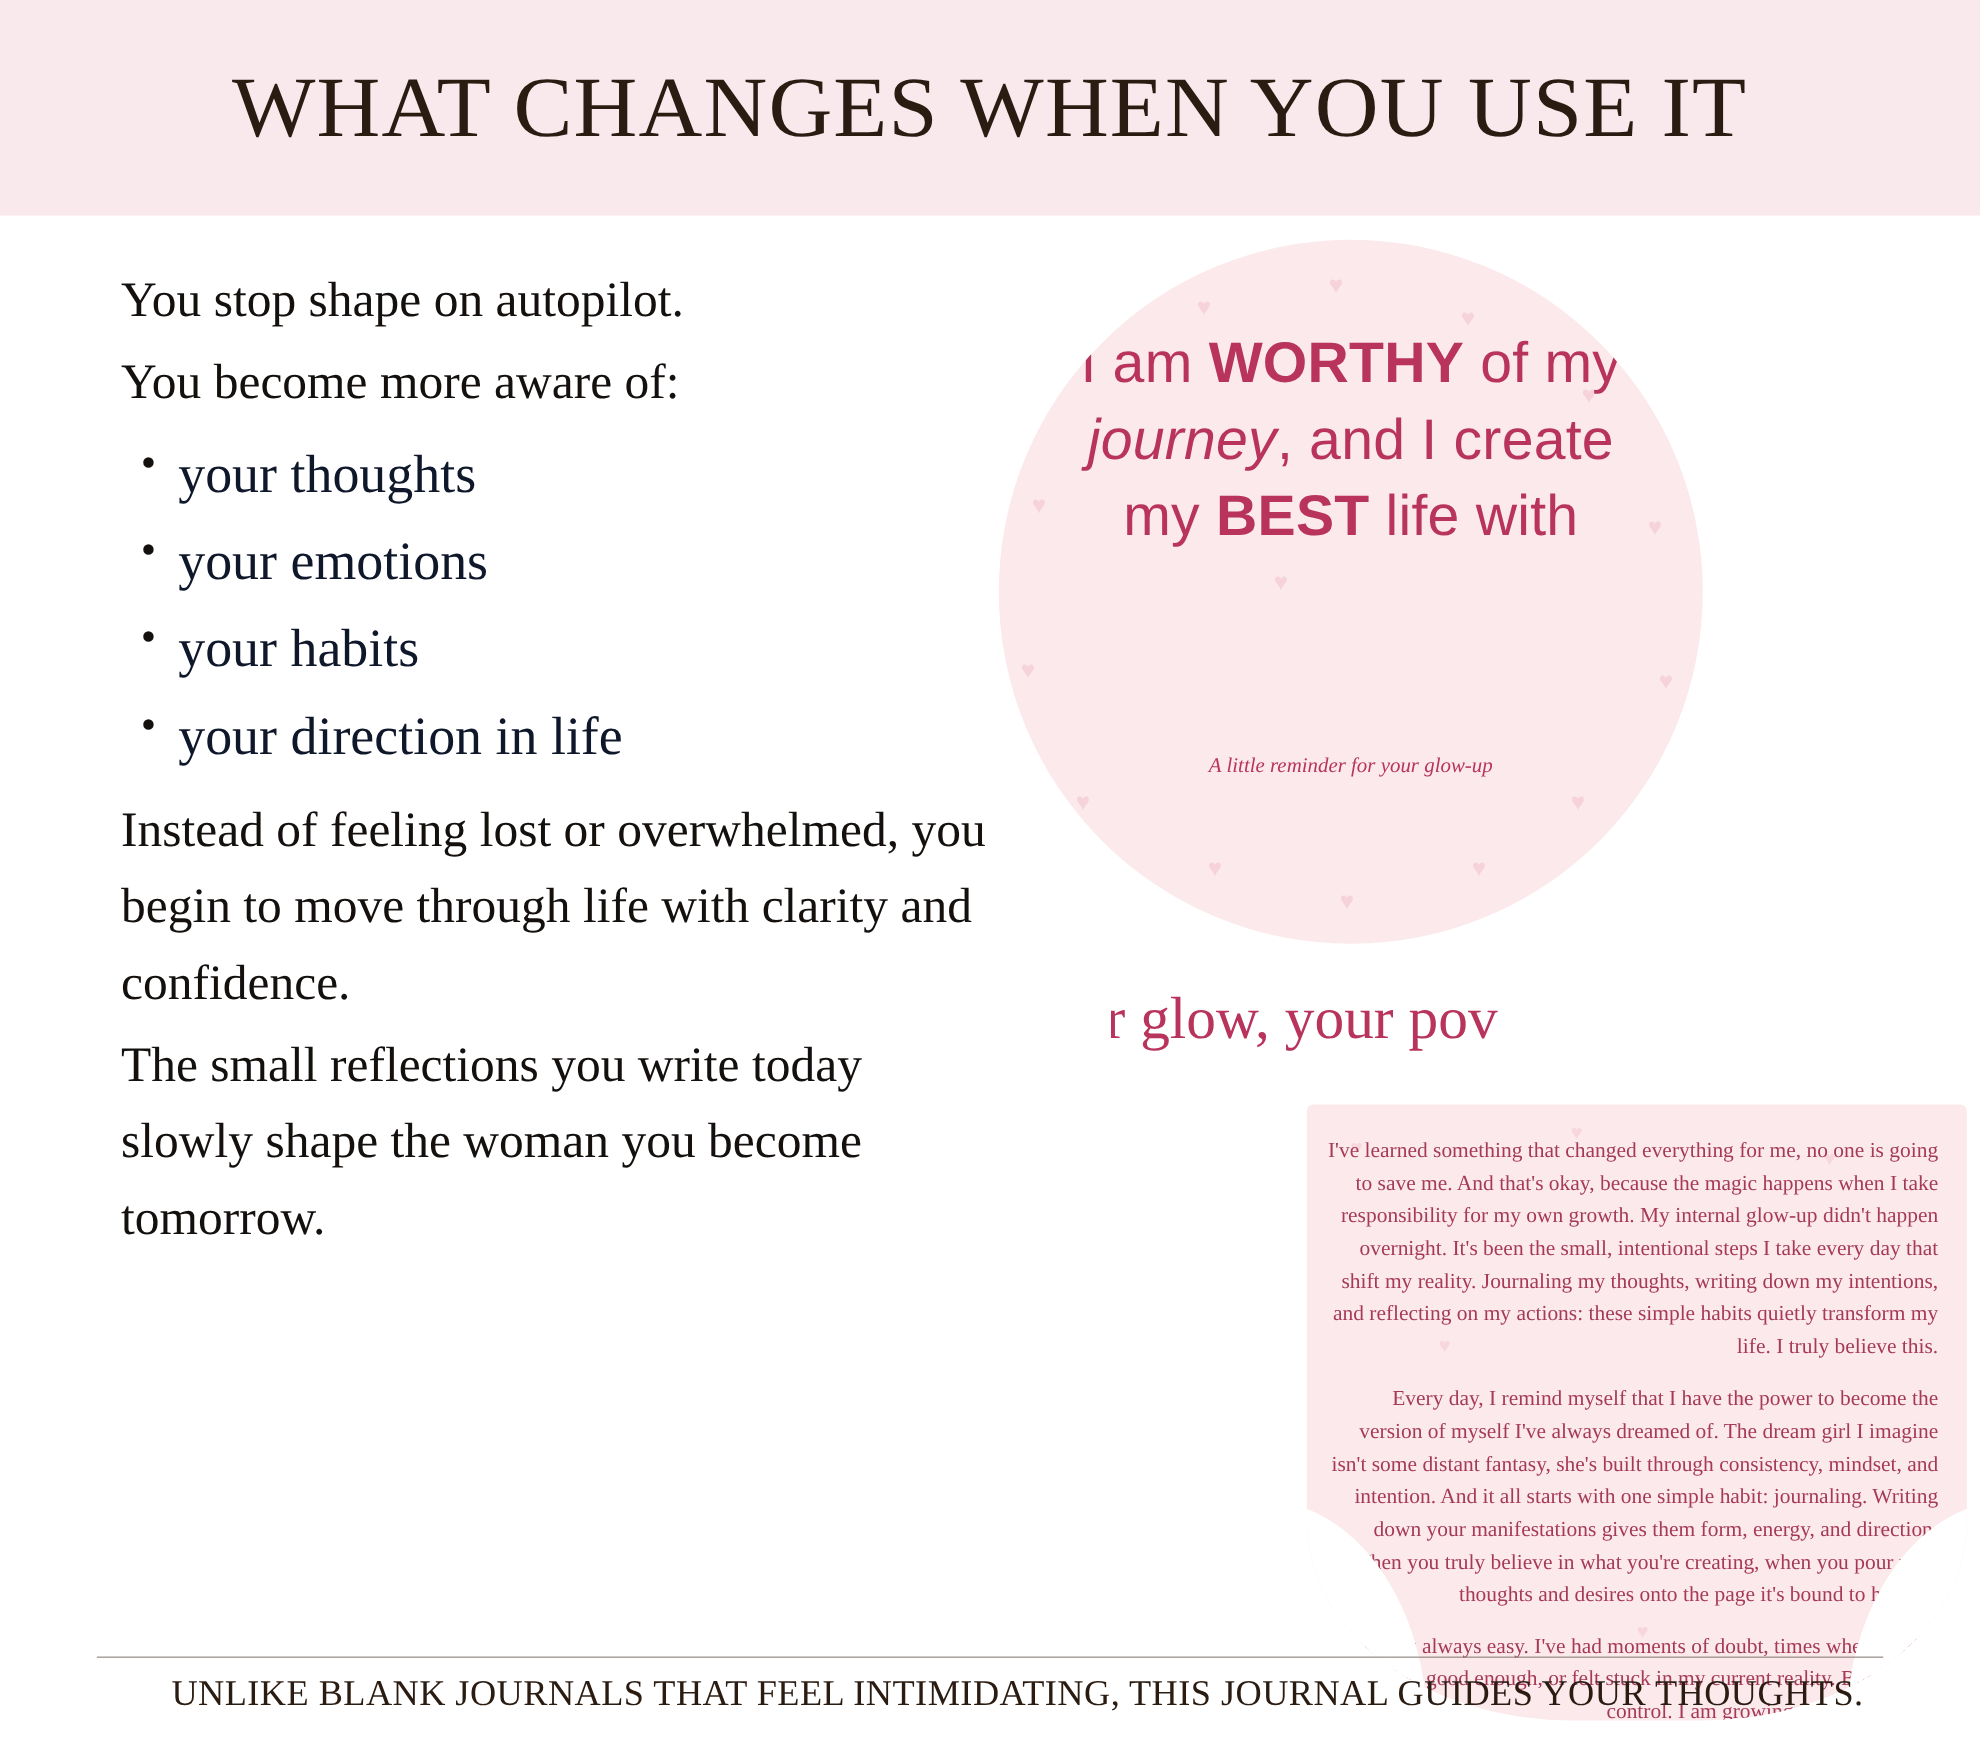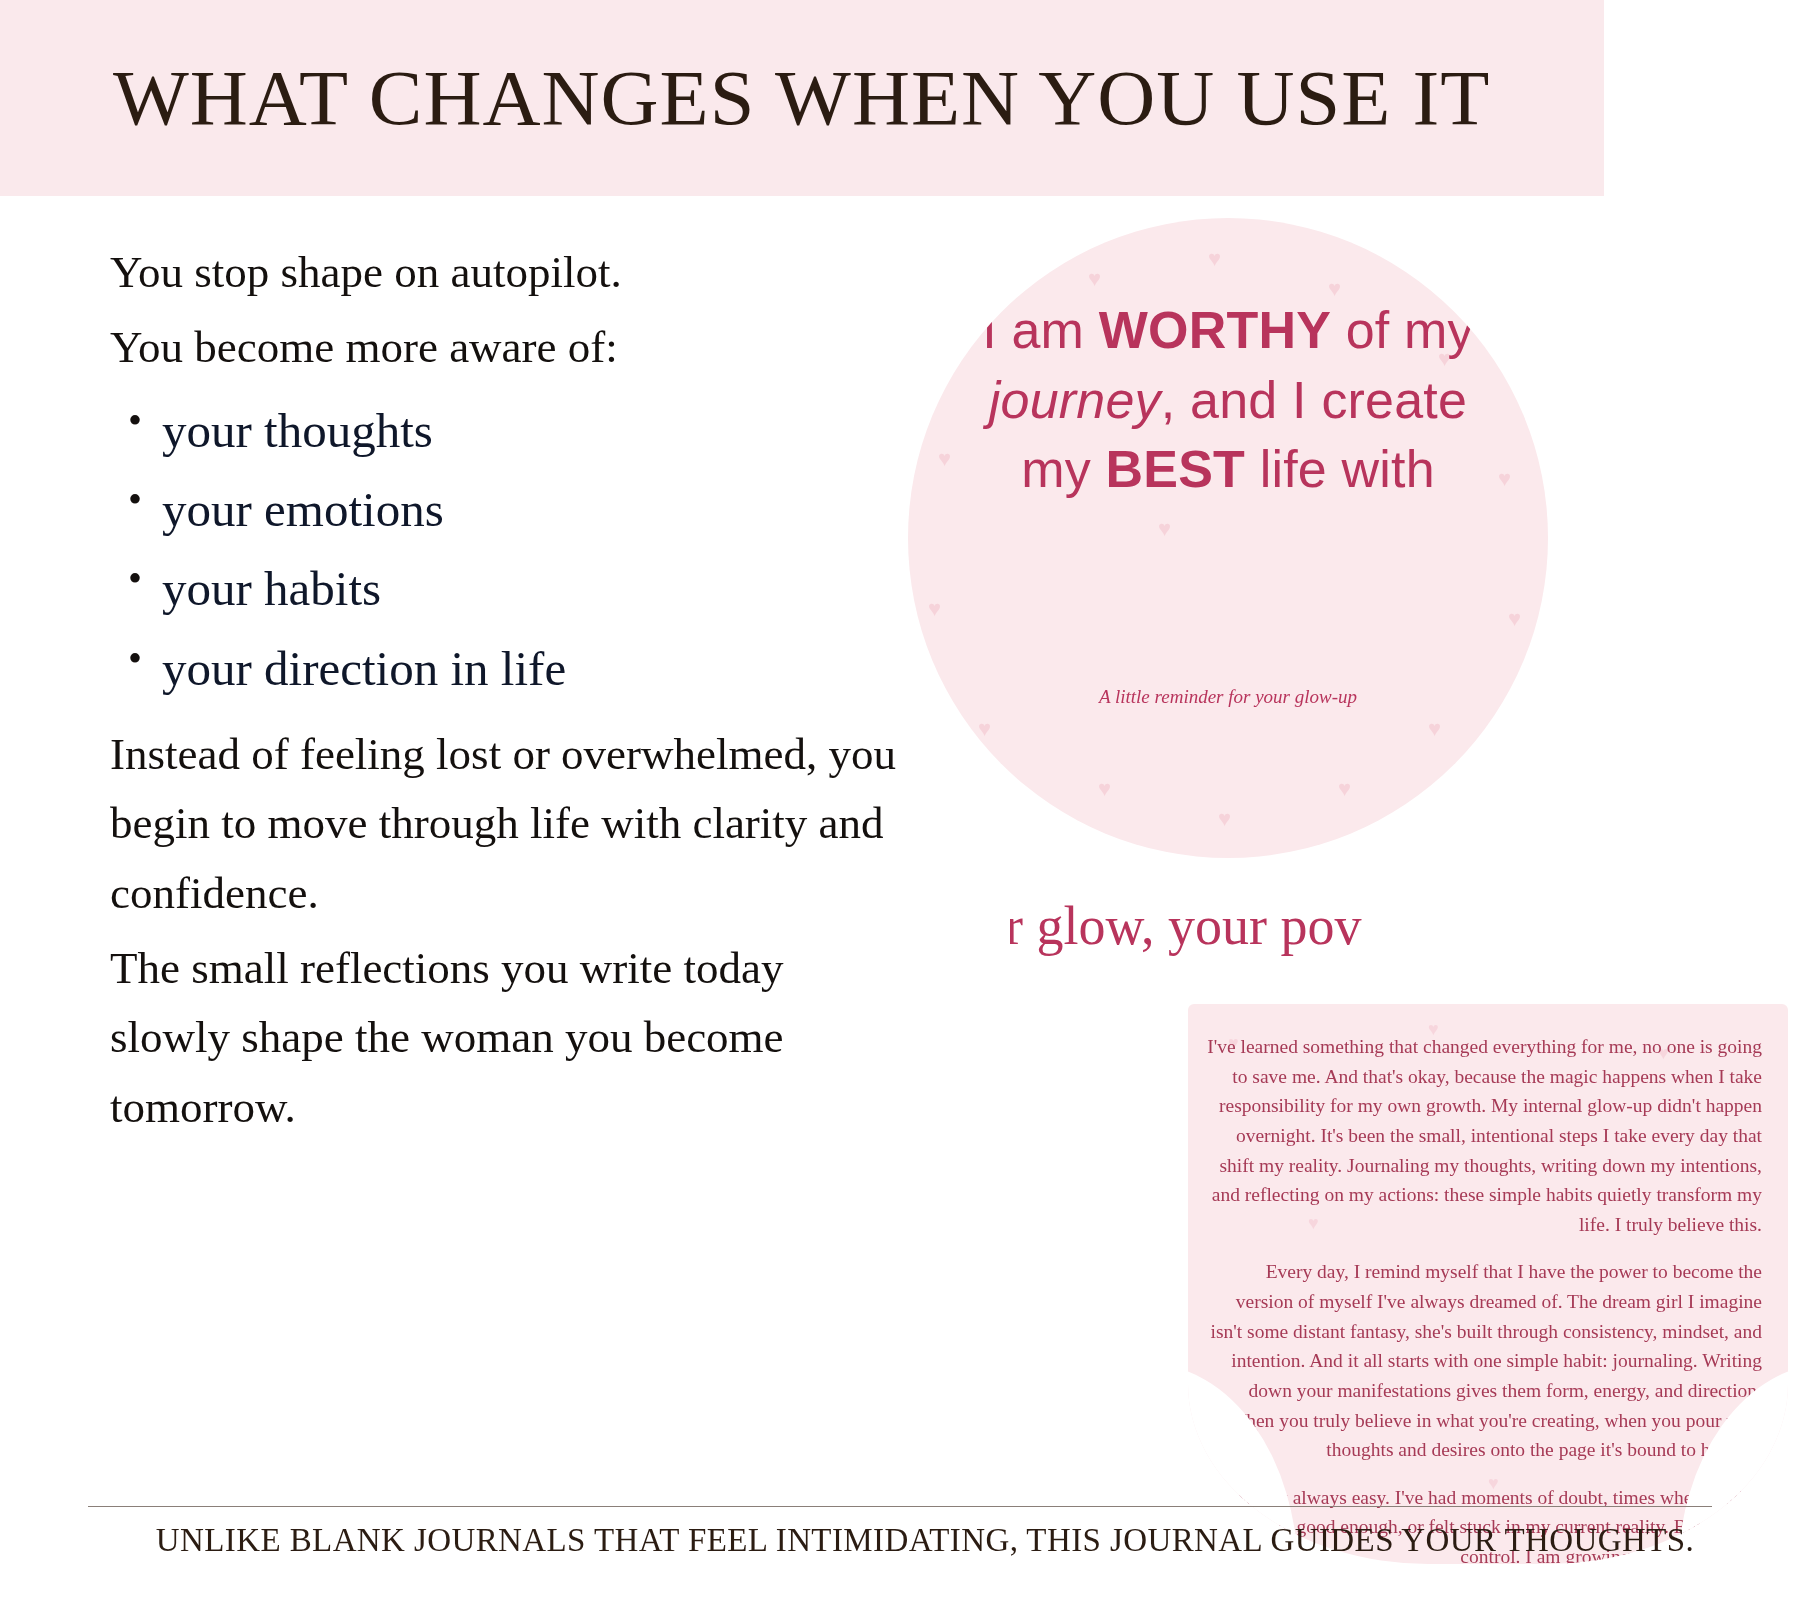--- a/index.html
+++ b/index.html
@@ -12,21 +12,21 @@
     background: #ffffff;
     font-family: "Liberation Serif", serif;
     overflow: hidden;
     position: relative;
   }
 
   
   .header-band {
     position: absolute;
     top: 0; left: 0;
-    width: 1604px;
+    width: 1800px;
     height: 196px;
     background: #fae9ec;
     display: flex;
     align-items: center;
     justify-content: center;
   }
   .header-title {
     font-family: "Liberation Serif", serif;
     font-size: 78px;
     letter-spacing: 1px;

